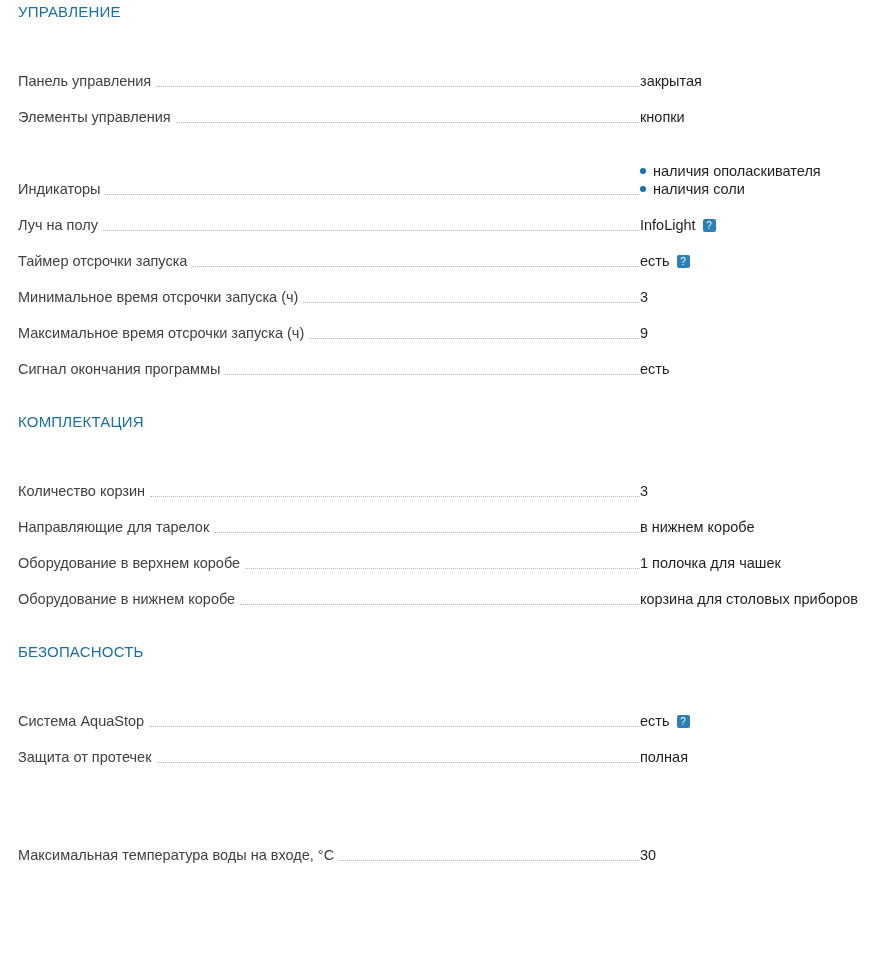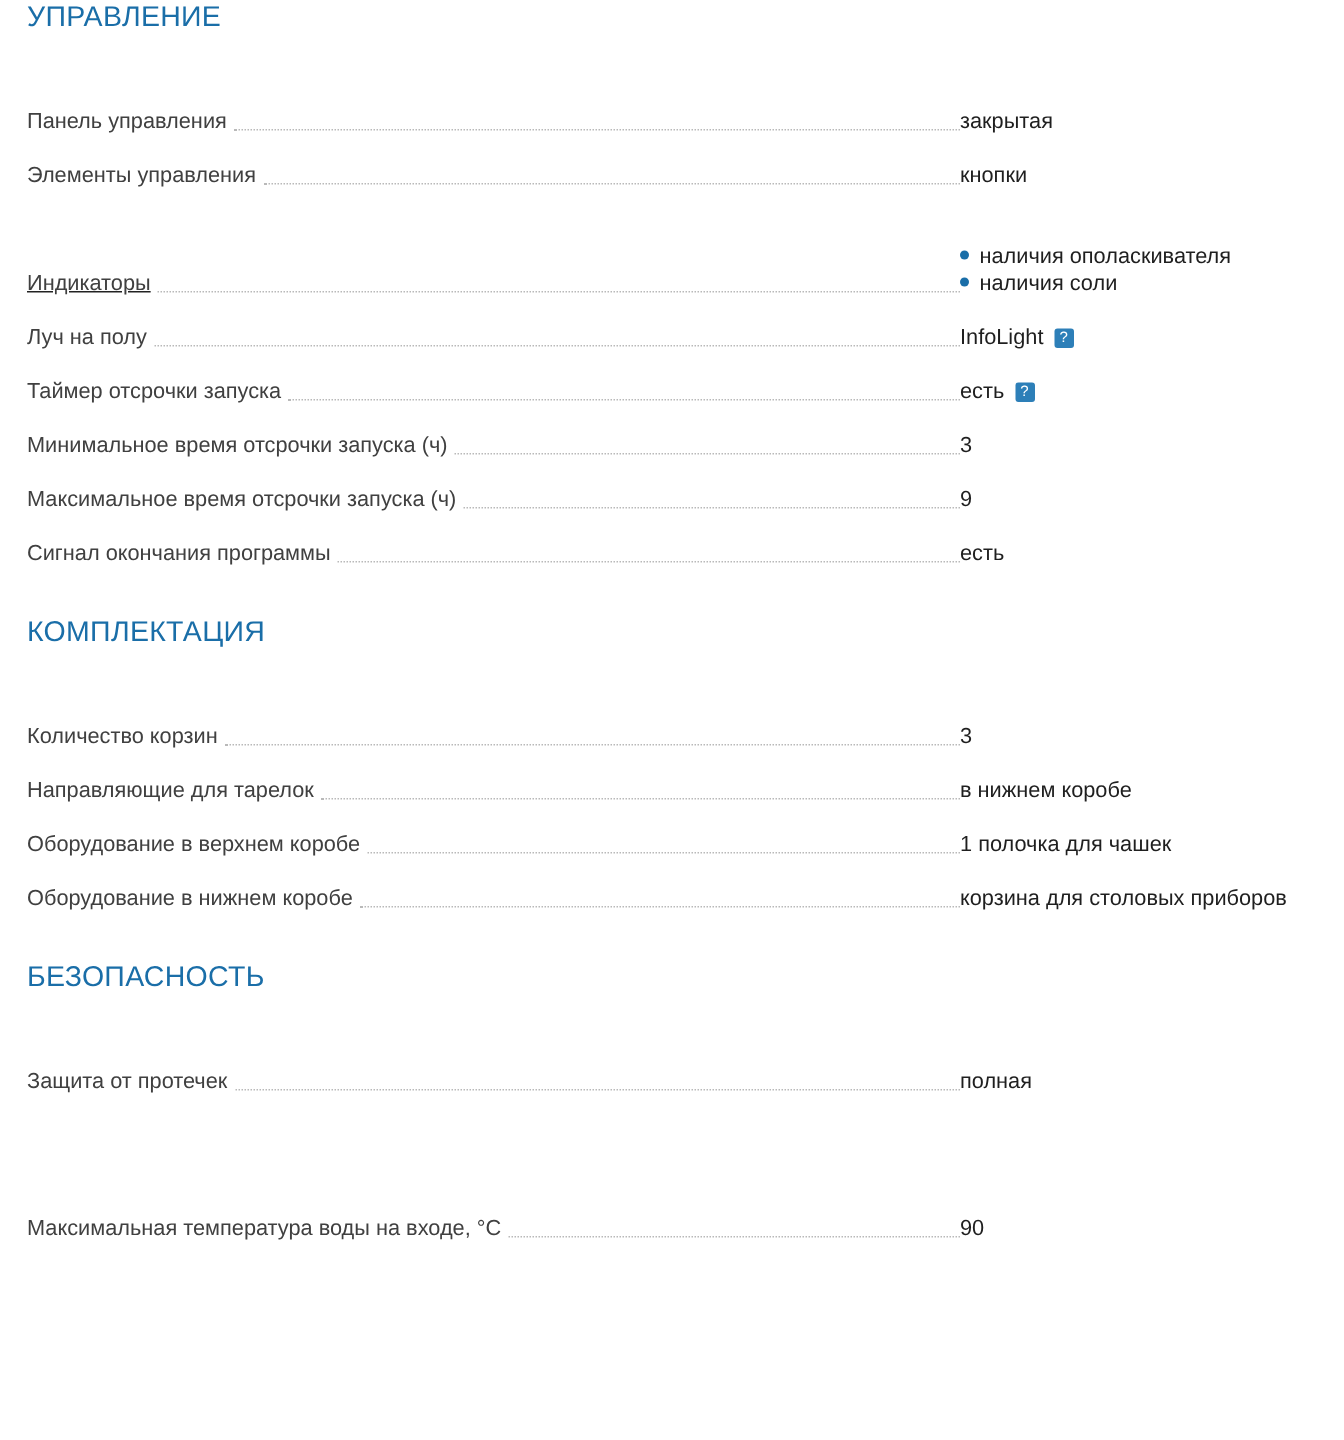--- a/index.html
+++ b/index.html
@@ -20,21 +20,21 @@
     padding: 0 18px 0 18px;
   }
   .section {
     margin: 0;
   }
   .section + .section {
     margin-top: 0;
   }
   .section-title {
     color: #1a6ea8;
-    font-size: 19px;
+    font-size: 15px;
     font-weight: normal;
     letter-spacing: 0.2px;
     line-height: 24px;
     padding: 0;
     margin: 0;
   }
   .spec-table {
     width: 100%;
     border-collapse: collapse;
     table-layout: fixed;
@@ -104,21 +104,21 @@
     text-align: center;
     margin-left: 7px;
     position: relative;
     top: -1px;
     cursor: pointer;
     font-family: "Liberation Sans", sans-serif;
   }
   .gap-after-title { height: 30px; }
   .gap-section { height: 32px; }
   .row-h-36 { height: 36px; }
-  .row-h-72 { height: 72px; text-decoration: underline; }
+  .row-h-72 { height: 72px; }
 </style>
 </head>
 <body>
 
 <div class="page">
   <div id="sections-root">
       <div class="section">
         <div class="section-title">УПРАВЛЕНИЕ</div>
         <div class="gap-after-title"></div>
         <table class="spec-table">
@@ -270,20 +270,31 @@
         <div class="gap-section"></div>
       </div>
       <div class="section">
         <div class="section-title">БЕЗОПАСНОСТЬ</div>
         <div class="gap-after-title"></div>
         <table class="spec-table">
           <tbody>
             <tr class="spec-row">
               <td class="spec-name row-h-36">
                 <div class="name-inner">
+                  <span class="name-text">Система AquaStop</span>
+                  <span class="leader"></span>
+                </div>
+              </td>
+              <td class="spec-value">
+                <span class="value-line"><span>есть</span><span class="help">?</span></span>
+              </td>
+            </tr>
+            <tr class="spec-row">
+              <td class="spec-name row-h-36">
+                <div class="name-inner">
                   <span class="name-text">Защита от протечек</span>
                   <span class="leader"></span>
                 </div>
               </td>
               <td class="spec-value">
                 <span class="value-line"><span>полная</span></span>
               </td>
             </tr>
           </tbody>
         </table>
@@ -294,20 +305,20 @@
         <table class="spec-table">
           <tbody>
             <tr class="spec-row">
               <td class="spec-name row-h-36">
                 <div class="name-inner">
                   <span class="name-text">Максимальная температура воды на входе, °C</span>
                   <span class="leader"></span>
                 </div>
               </td>
               <td class="spec-value">
-                <span class="value-line"><span>90</span></span>
+                <span class="value-line"><span>30</span></span>
               </td>
             </tr>
           </tbody>
         </table>
       </div>
     </div>
 </div>
 
 </body></html>

